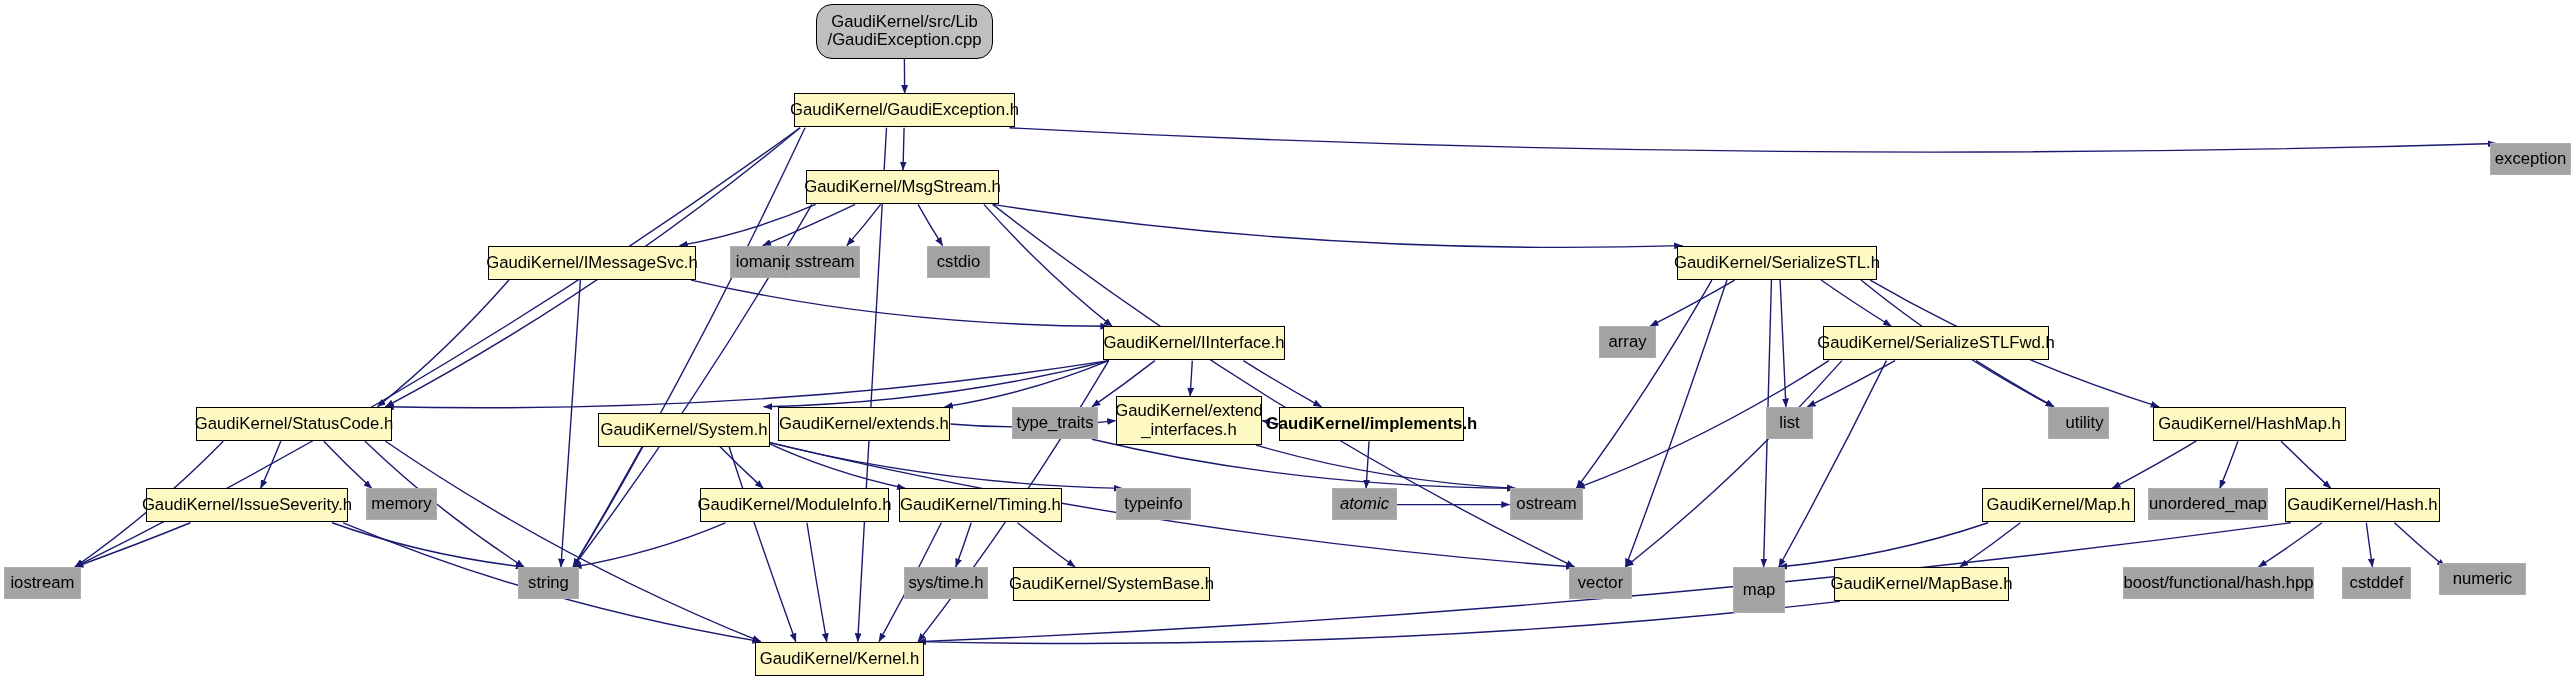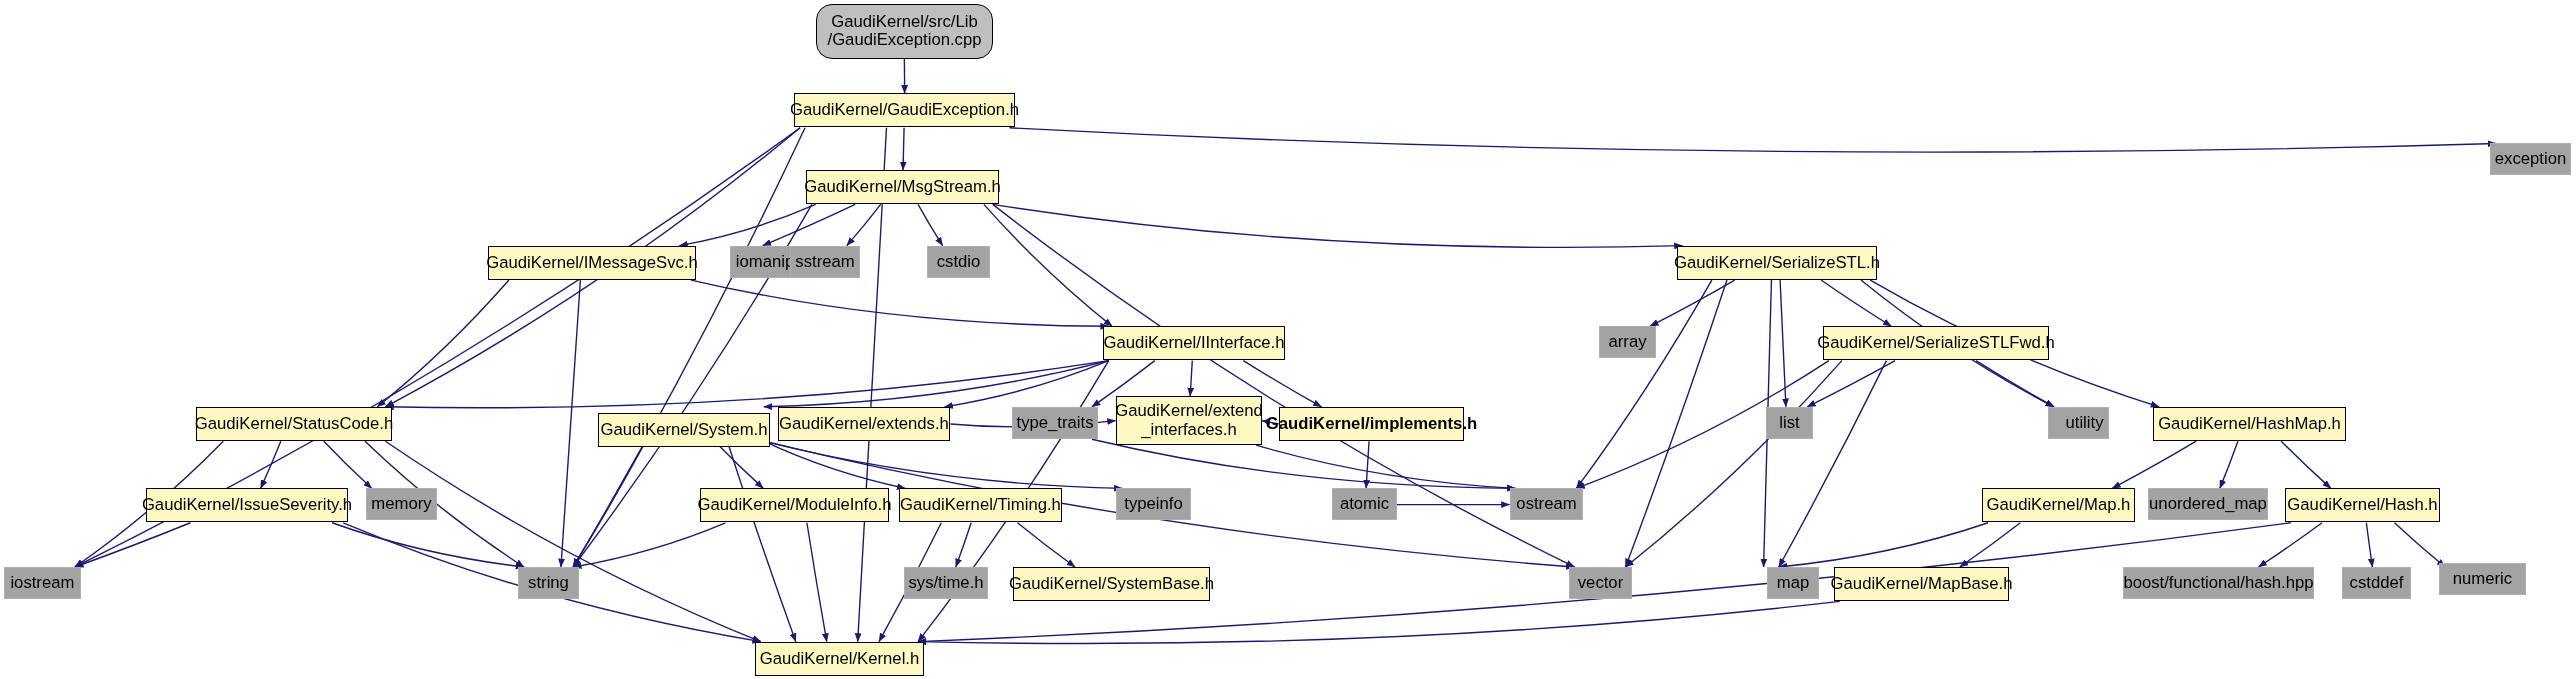--- a/index.html
+++ b/index.html
@@ -146,31 +146,31 @@
 _interfaces.h</div>
       <div class="node local" style="left: 1279px; top: 407px; width: 185px; height: 34px; font-weight: bold;">GaudiKernel/implements.h</div>
       <div class="node sys" style="left: 1766px; top: 407px; width: 47px; height: 32px;">list</div>
       <div class="node sys" style="left: 2048px; top: 407px; width: 61px; height: 32px; padding-left: 12px;">utility</div>
       <div class="node local" style="left: 2153px; top: 407px; width: 193px; height: 34px;">GaudiKernel/HashMap.h</div>
       <div class="node local" style="left: 146px; top: 488px; width: 202px; height: 34px;">GaudiKernel/IssueSeverity.h</div>
       <div class="node sys" style="left: 366px; top: 488px; width: 71px; height: 32px;">memory</div>
       <div class="node local" style="left: 700px; top: 488px; width: 189px; height: 34px;">GaudiKernel/ModuleInfo.h</div>
       <div class="node local" style="left: 899px; top: 488px; width: 163px; height: 34px;">GaudiKernel/Timing.h</div>
       <div class="node sys" style="left: 1116px; top: 488px; width: 75px; height: 32px;">typeinfo</div>
-      <div class="node sys" style="left: 1332px; top: 488px; width: 65px; height: 32px;">atomic</div>
+      <div class="node sys" style="left: 1332px; top: 488px; width: 65px; height: 32px; font-style: italic;">atomic</div>
       <div class="node sys" style="left: 1510px; top: 488px; width: 73px; height: 32px;">ostream</div>
       <div class="node local" style="left: 1982px; top: 488px; width: 153px; height: 34px;">GaudiKernel/Map.h</div>
       <div class="node sys" style="left: 2148px; top: 488px; width: 120px; height: 32px;">unordered_map</div>
       <div class="node local" style="left: 2285px; top: 488px; width: 155px; height: 34px;">GaudiKernel/Hash.h</div>
       <div class="node sys" style="left: 3.9px; top: 567px; width: 77px; height: 32px;">iostream</div>
       <div class="node sys" style="left: 518px; top: 567px; width: 61px; height: 32px;">string</div>
       <div class="node sys" style="left: 904px; top: 567px; width: 84px; height: 32px;">sys/time.h</div>
       <div class="node local" style="left: 1013px; top: 567px; width: 197px; height: 34px;">GaudiKernel/SystemBase.h</div>
       <div class="node sys" style="left: 1569px; top: 567px; width: 63px; height: 32px;">vector</div>
-      <div class="node sys" style="left: 1733px; top: 567px; width: 52px; height: 32px; margin-left: 34px;">map</div>
+      <div class="node sys" style="left: 1733px; top: 567px; width: 52px; height: 46px;">map</div>
       <div class="node local" style="left: 1834px; top: 567px; width: 175px; height: 34px;">GaudiKernel/MapBase.h</div>
       <div class="node sys" style="left: 2123px; top: 567px; width: 191px; height: 32px;">boost/functional/hash.hpp</div>
       <div class="node sys" style="left: 2342px; top: 567px; width: 69px; height: 32px;">cstddef</div>
       <div class="node sys" style="left: 2439px; top: 563px; width: 87px; height: 32px;">numeric</div>
       <div class="node local" style="left: 755px; top: 642px; width: 169px; height: 34px;">GaudiKernel/Kernel.h</div>
     </div>
 </div>
 
 
 </body></html>

